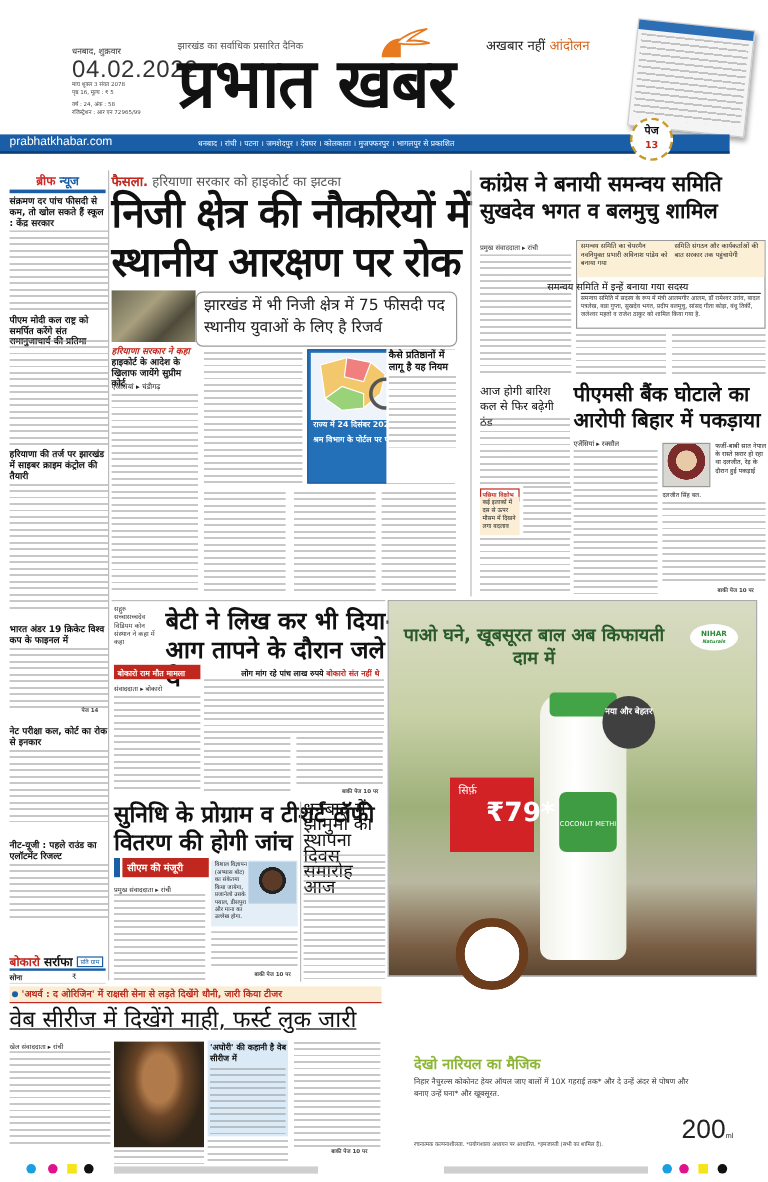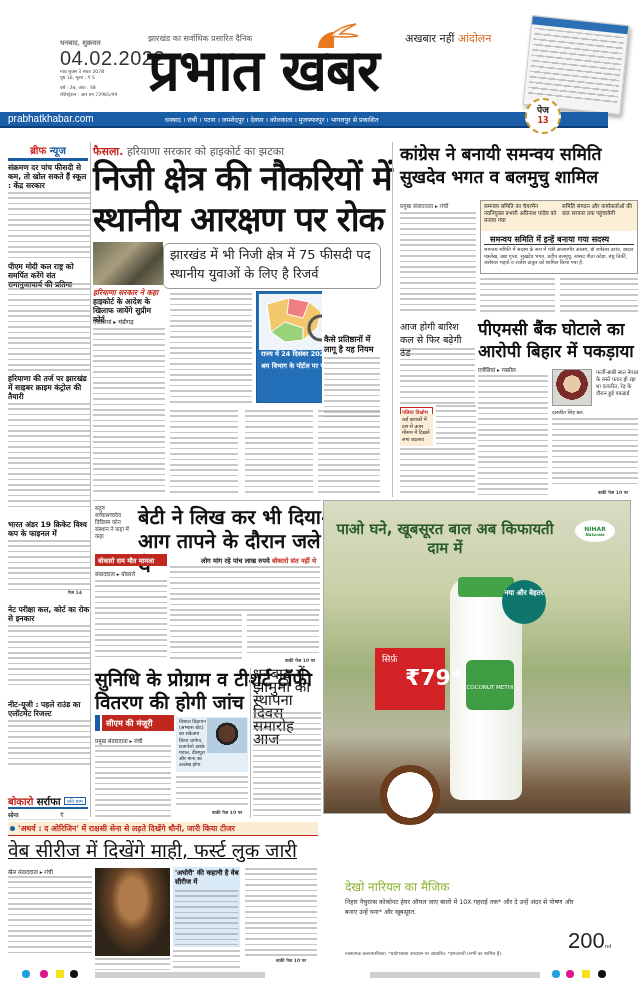--- a/index.html
+++ b/index.html
@@ -48,30 +48,30 @@
 #sub-head{left:170px;top:245px;width:210px;font-size:13px;line-height:19px;color:#222;}
 #hary-red{left:93px;top:288px;width:72px;font-size:7.5px;line-height:9px;color:#c0281f;font-weight:bold;font-style:italic;}
 #hary-sub{left:93px;top:297px;width:72px;font-size:7.5px;line-height:9px;color:#111;font-weight:bold;}
 #hary-byline{left:93px;top:318px;font-size:6px;color:#222;}
 
 
 #map-box{left:256px;top:291px;width:123px;height:112px;background:#2470b8;border:1px solid #1b5c99;}
 #map-inner{left:259px;top:294px;width:84px;height:56px;background:#eef4f9;}
 #map-points{left:261px;top:350px;width:120px;font-size:6.5px;line-height:9px;color:#fff;font-weight:bold;}
 #side-info{left:324px;top:291px;width:56px;}
-#side-info-head{font-size:8px;line-height:9.5px;font-weight:bold;color:#111;margin-top:44px;}
+#side-info-head{font-size:8px;line-height:9.5px;font-weight:bold;color:#111;}
 
 
 #cong-head{left:400px;top:143px;width:240px;font-size:17.5px;line-height:23px;font-weight:bold;color:#111;}
 #cong-byline{left:400px;top:202px;font-size:5.6px;color:#333;}
 #cong-box{left:480px;top:200px;width:158px;height:74px;border:1px solid #999;}
 #cong-hl{left:481px;top:201px;width:156px;height:30px;background:#fbf0d5;}
 #cong-b1{left:484px;top:203px;width:74px;font-size:5.5px;line-height:7px;}
 #cong-b2{left:562px;top:203px;width:74px;font-size:5.5px;line-height:7px;}
-#cong-sub{left:490px;top:233px;font-size:8px;font-weight:bold;color:#111;}
+#cong-sub{left:456px;top:233px;font-size:8px;font-weight:normal;color:#111;}
 #cong-subline{left:484px;top:244px;width:150px;height:1px;background:#333;}
 
 
 #rain-head{left:400px;top:320px;width:75px;font-size:9.5px;line-height:13px;color:#111;}
 #weather-tag{left:400px;top:407px;width:33px;background:#fff;border:1px solid #c0281f;font-size:5px;color:#c0281f;font-weight:bold;padding:1px;}
 #weather-box{left:400px;top:414px;width:33px;height:32px;background:#fbeed4;font-size:5px;line-height:6.5px;padding:2px;}
 
 
 #pmc-head{left:478px;top:318px;width:162px;font-size:17px;line-height:22px;font-weight:bold;color:#111;}
 #pmc-byline{left:478px;top:366px;font-size:5.6px;}
@@ -92,30 +92,30 @@
 #sun-by{left:95px;top:737px;font-size:5.5px;}
 #soren-box{left:176px;top:717px;width:72px;height:55px;background:#e3eef7;}
 #soren-photo{left:207px;top:718px;width:40px;height:35px;background:radial-gradient(circle at 50% 45%,#5b3a28 0 30%,#222 31% 40%,#b5cde0 41%);}
 #soren-cap{left:179px;top:719px;width:30px;font-size:4.8px;line-height:6.2px;}
 #jmm-head{left:253px;top:668px;width:70px;font-size:15px;line-height:13px;color:#111;}
 
 
 #ad{left:323px;top:500px;width:308px;height:314px;border:1px solid #aaa;background:linear-gradient(180deg,#d8dcc4 0%,#c8d0a6 30%,#9eb07a 55%,#b9b8a0 75%,#7a5f45 92%,#5c4632 100%);overflow:hidden;}
 #ad-head{left:330px;top:520px;width:230px;text-align:center;font-size:15px;line-height:19px;font-weight:bold;color:#2a5a2a;}
 #nihar-logo{left:575px;top:520px;width:40px;height:22px;border-radius:50%;background:#fff;color:#2d8b3a;font-size:6px;font-weight:bold;text-align:center;padding-top:5px;}
-#naya{left:502px;top:580px;width:44px;height:44px;border-radius:50%;background:#0f766e;color:#fff;font-size:7px;text-align:center;padding-top:8px;line-height:10px;font-weight:bold;}
+#naya{left:502px;top:580px;width:44px;height:44px;border-radius:50%;background:#404040;color:#fff;font-size:7px;text-align:center;padding-top:8px;line-height:10px;font-weight:bold;}
 #bottle{left:450px;top:578px;width:72px;height:222px;border-radius:18px 18px 10px 10px;background:linear-gradient(90deg,#f2f2ea,#fff 40%,#e8ece0);}
 #bottle-cap{left:458px;top:577px;width:56px;height:20px;background:#43a347;border-radius:4px;}
 #bottle-label{left:466px;top:660px;width:48px;height:50px;background:#3f9c42;border-radius:6px;color:#fff;font-size:5.5px;text-align:center;padding-top:24px;}
 #price-box{left:375px;top:648px;width:70px;height:62px;background:#d32226;color:#fff;}
 #price-sirf{font-size:9px;padding:4px 0 0 7px;}
 #price-val{font-size:22px;font-weight:bold;padding-left:6px;line-height:26px;margin-left:24px;}
 #coconut{left:370px;top:765px;width:80px;height:60px;border-radius:50%;background:radial-gradient(circle,#fff 0 45%,#6b3d1d 46% 60%,transparent 61%);}
 #ad-foot{left:324px;top:866px;width:306px;height:106px;background:#fff;}
-#ad-tagline{left:345px;top:878px;font-size:12px;font-weight:normal;color:#8db537;}
+#ad-tagline{left:345px;top:878px;font-size:12px;font-weight:bold;color:#8db537;}
 #ad-copy{left:345px;top:897px;width:230px;font-size:6.3px;line-height:9.5px;color:#333;}
 #ad-disc{left:345px;top:950px;font-size:4.6px;color:#444;}
 #ad-vol{left:568px;top:928px;font-size:22px;font-family:"Liberation Sans",sans-serif;font-weight:300;color:#222;}
 #ad-vol small{font-size:6px;}
 
 
 #ath-strip{left:8px;top:822px;width:310px;height:14px;background:#fbedd3;border-bottom:1px solid #c0281f;}
 #ath-dot{left:10px;top:826px;width:5px;height:5px;border-radius:50%;background:#1a5ea8;}
 #ath-text{left:18px;top:823px;font-size:7.8px;color:#c0281f;font-weight:bold;}
 #mahi-head{left:8px;top:838px;width:320px;font-size:19px;line-height:24px;color:#111;text-decoration:underline;}

